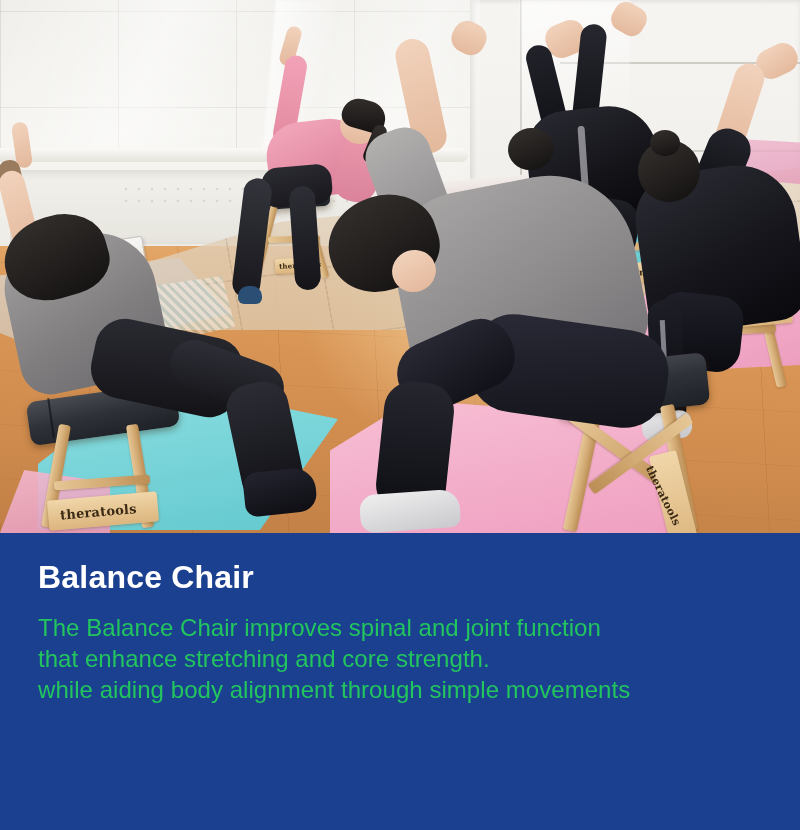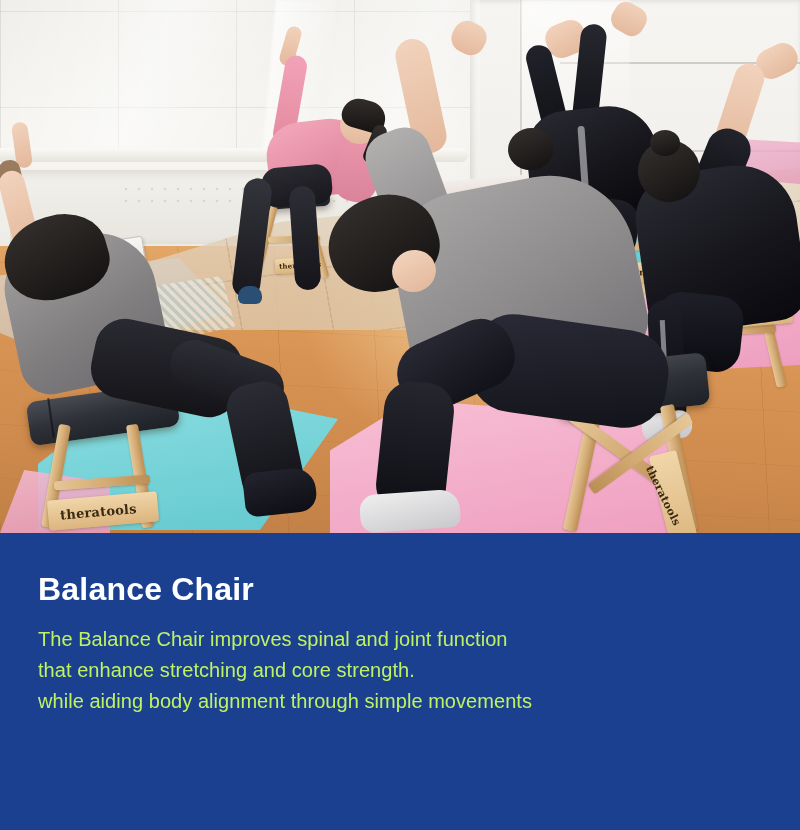--- a/index.html
+++ b/index.html
@@ -255,35 +255,35 @@
 
   
   .panel{
     position:absolute;
     left:0; top:533px;
     width:800px; height:297px;
     background:#1b408f;
   }
   .panel-inner{
     position:absolute;
-    left:38px; top:39px;
+    left:38px; top:27px;
     width:724px;
   }
   .title{
     margin:0 0 16px 0;
     color:#ffffff;
     font-size:32px;
     font-weight:700;
     letter-spacing:.2px;
     line-height:1.12;
   }
   .desc{
     margin:0;
-    color:#bef264;
-    font-size:20px;
+    color:#22c55e;
+    font-size:24px;
     font-weight:400;
     line-height:31px;
     letter-spacing:.05px;
     max-width:700px;
   }
   .desc-line{display:block;white-space:nowrap;}
 </style>
 </head>
 <body>
 

